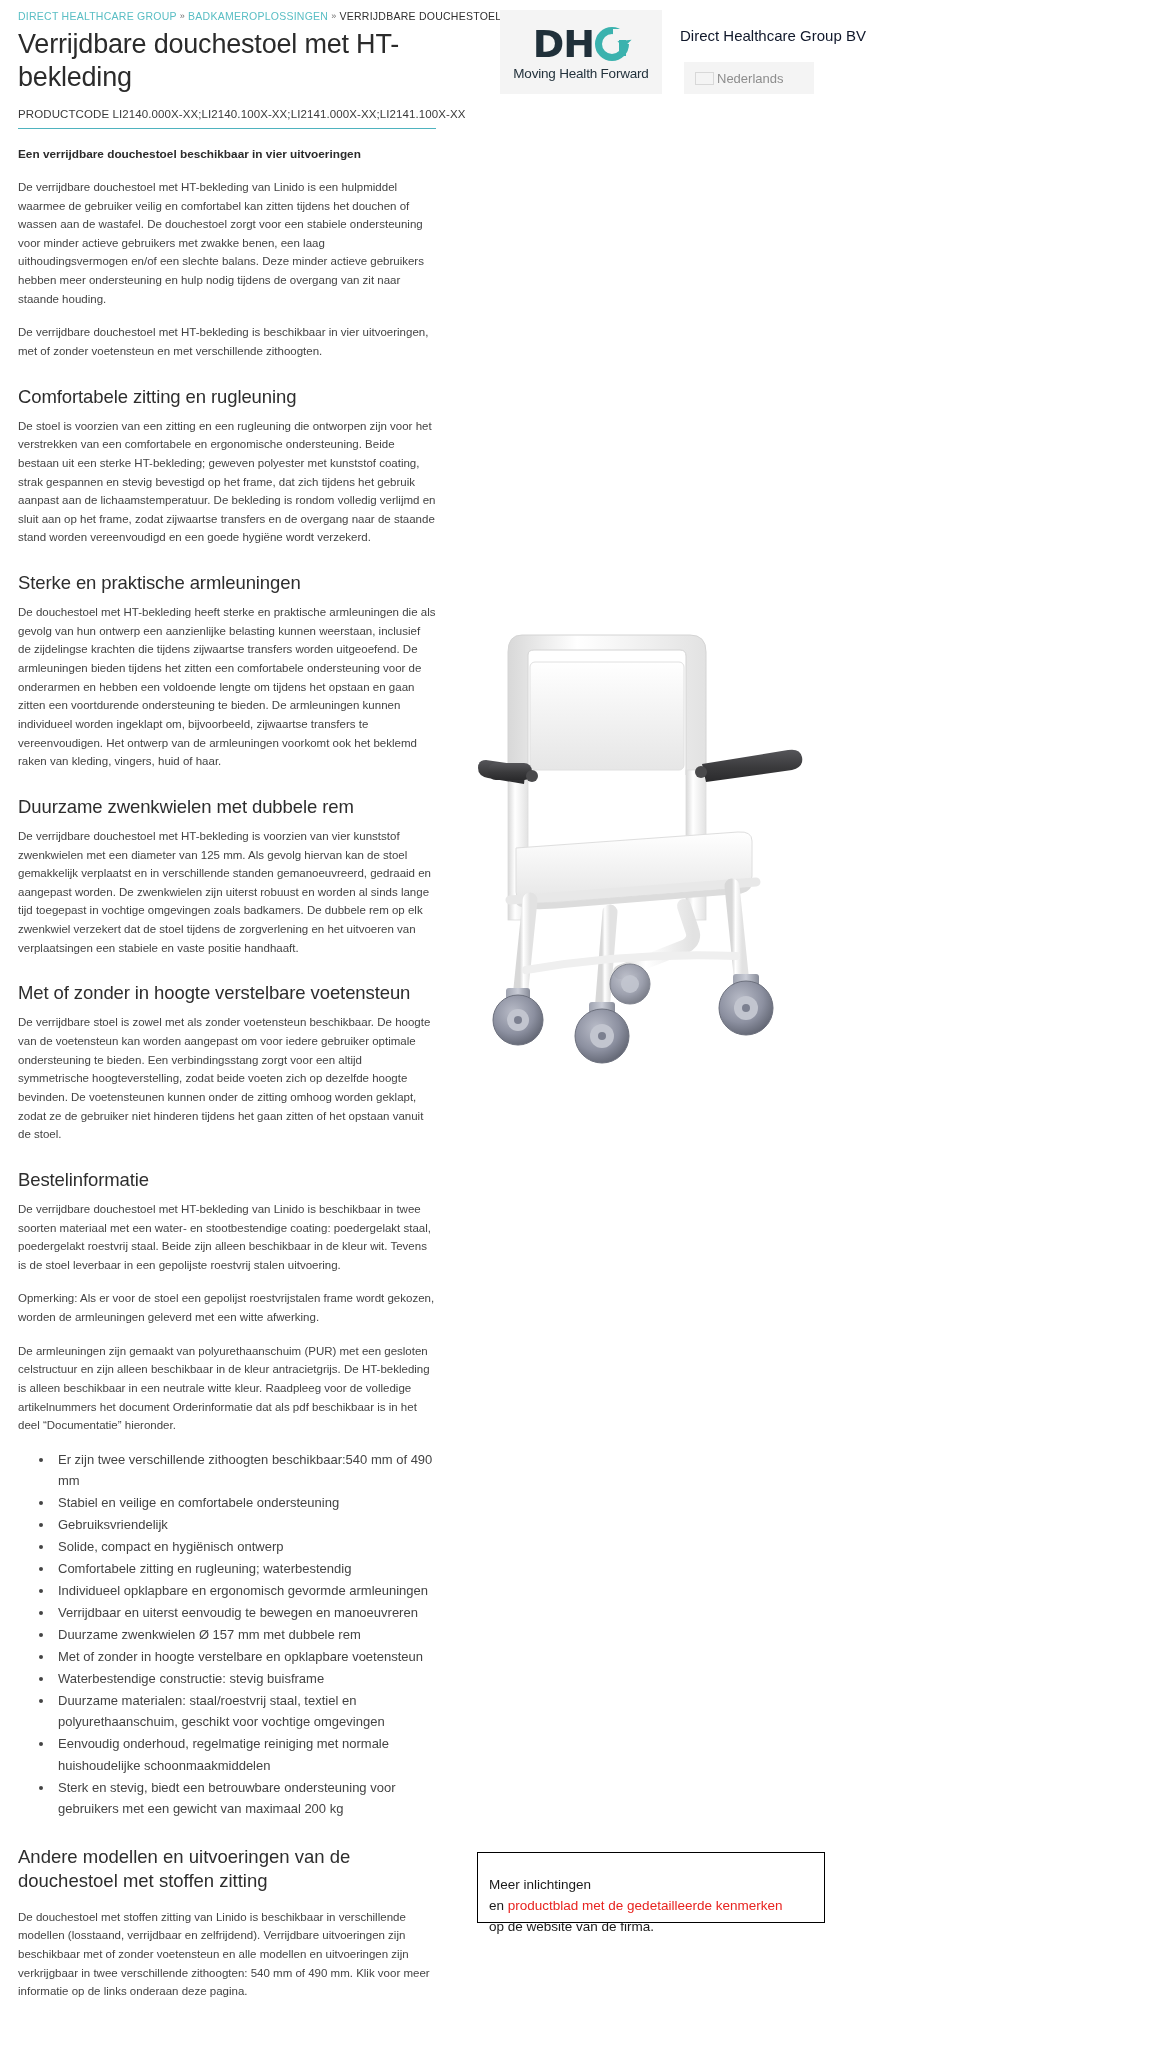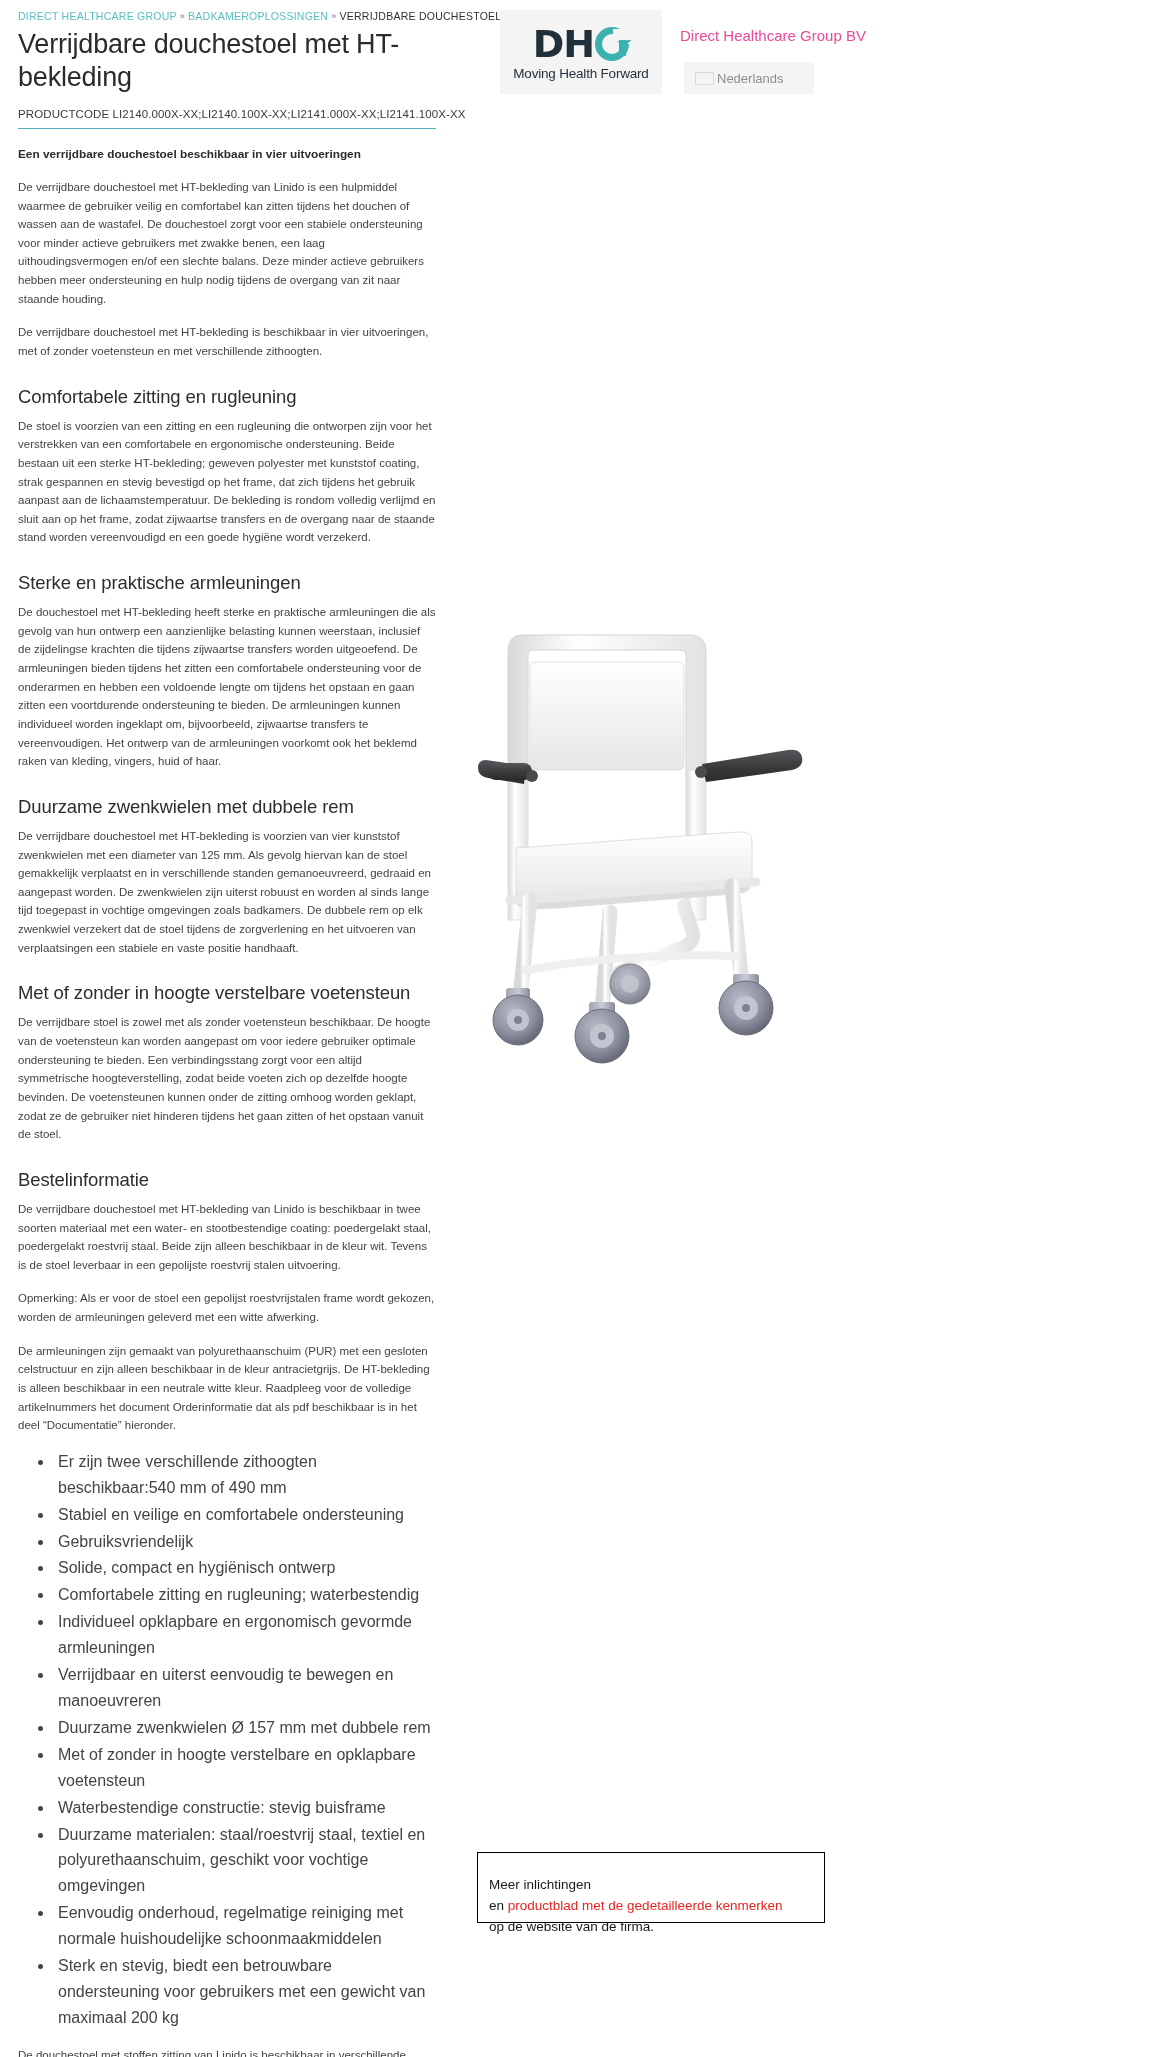--- a/index.html
+++ b/index.html
@@ -95,21 +95,21 @@
     letter-spacing: -0.1px;
   }
   h2.section + p.body { margin-top: 9px; }
 
   ul#features {
     margin: 14px 0 0 0;
     padding-left: 36px;
     list-style: disc;
   }
   ul#features li {
-    font-size: 16px;
+    font-size: 13px;
     line-height: 1.62;
     color: #444;
     margin-bottom: 1px;
     padding-left: 4px;
   }
 
   h2#final-heading {
     margin: 26px 0 0 0;
     font-size: 18.5px;
     font-weight: 400;
@@ -181,21 +181,21 @@
     color: #23323c;
     margin-top: 3px;
     letter-spacing: -0.2px;
     text-align: right;
   }
 
   #company-name {
     position: absolute;
     left: 680px; top: 27px;
     font-size: 15px;
-    color: #ec4899;
+    color: #0f172a;
   }
 
   #lang-select {
     position: absolute;
     left: 684px; top: 62px;
     width: 130px; height: 32px;
     background: #f4f4f4;
     display: flex;
     align-items: center;
     padding-left: 11px;
@@ -307,20 +307,21 @@
       <li>Individueel opklapbare en ergonomisch gevormde armleuningen</li>
       <li>Verrijdbaar en uiterst eenvoudig te bewegen en manoeuvreren</li>
       <li>Duurzame zwenkwielen Ø 157 mm met dubbele rem</li>
       <li>Met of zonder in hoogte verstelbare en opklapbare voetensteun</li>
       <li>Waterbestendige constructie: stevig buisframe</li>
       <li>Duurzame materialen: staal/roestvrij staal, textiel en polyurethaanschuim, geschikt voor vochtige omgevingen</li>
       <li>Eenvoudig onderhoud, regelmatige reiniging met normale huishoudelijke schoonmaakmiddelen</li>
       <li>Sterk en stevig, biedt een betrouwbare ondersteuning voor gebruikers met een gewicht van maximaal 200 kg</li>
     </ul>
 
+  <h2 id="final-heading">Andere modellen en uitvoeringen van de douchestoel met stoffen zitting</h2>
   <p class="body">De douchestoel met stoffen zitting van Linido is beschikbaar in verschillende modellen (losstaand, verrijdbaar en zelfrijdend). Verrijdbare uitvoeringen zijn beschikbaar met of zonder voetensteun en alle modellen en uitvoeringen zijn verkrijgbaar in twee verschillende zithoogten: 540 mm of 490 mm. Klik voor meer informatie op de links onderaan deze pagina.</p>
 </div>
 
 <div id="product-image">
   <svg viewBox="0 0 400 500" width="400" height="500" aria-hidden="true">
     <defs>
       <linearGradient id="tubeG" x1="0" y1="0" x2="1" y2="0">
         <stop offset="0%" stop-color="#d8d8d8"></stop>
         <stop offset="35%" stop-color="#ffffff"></stop>
         <stop offset="100%" stop-color="#e2e2e2"></stop>

